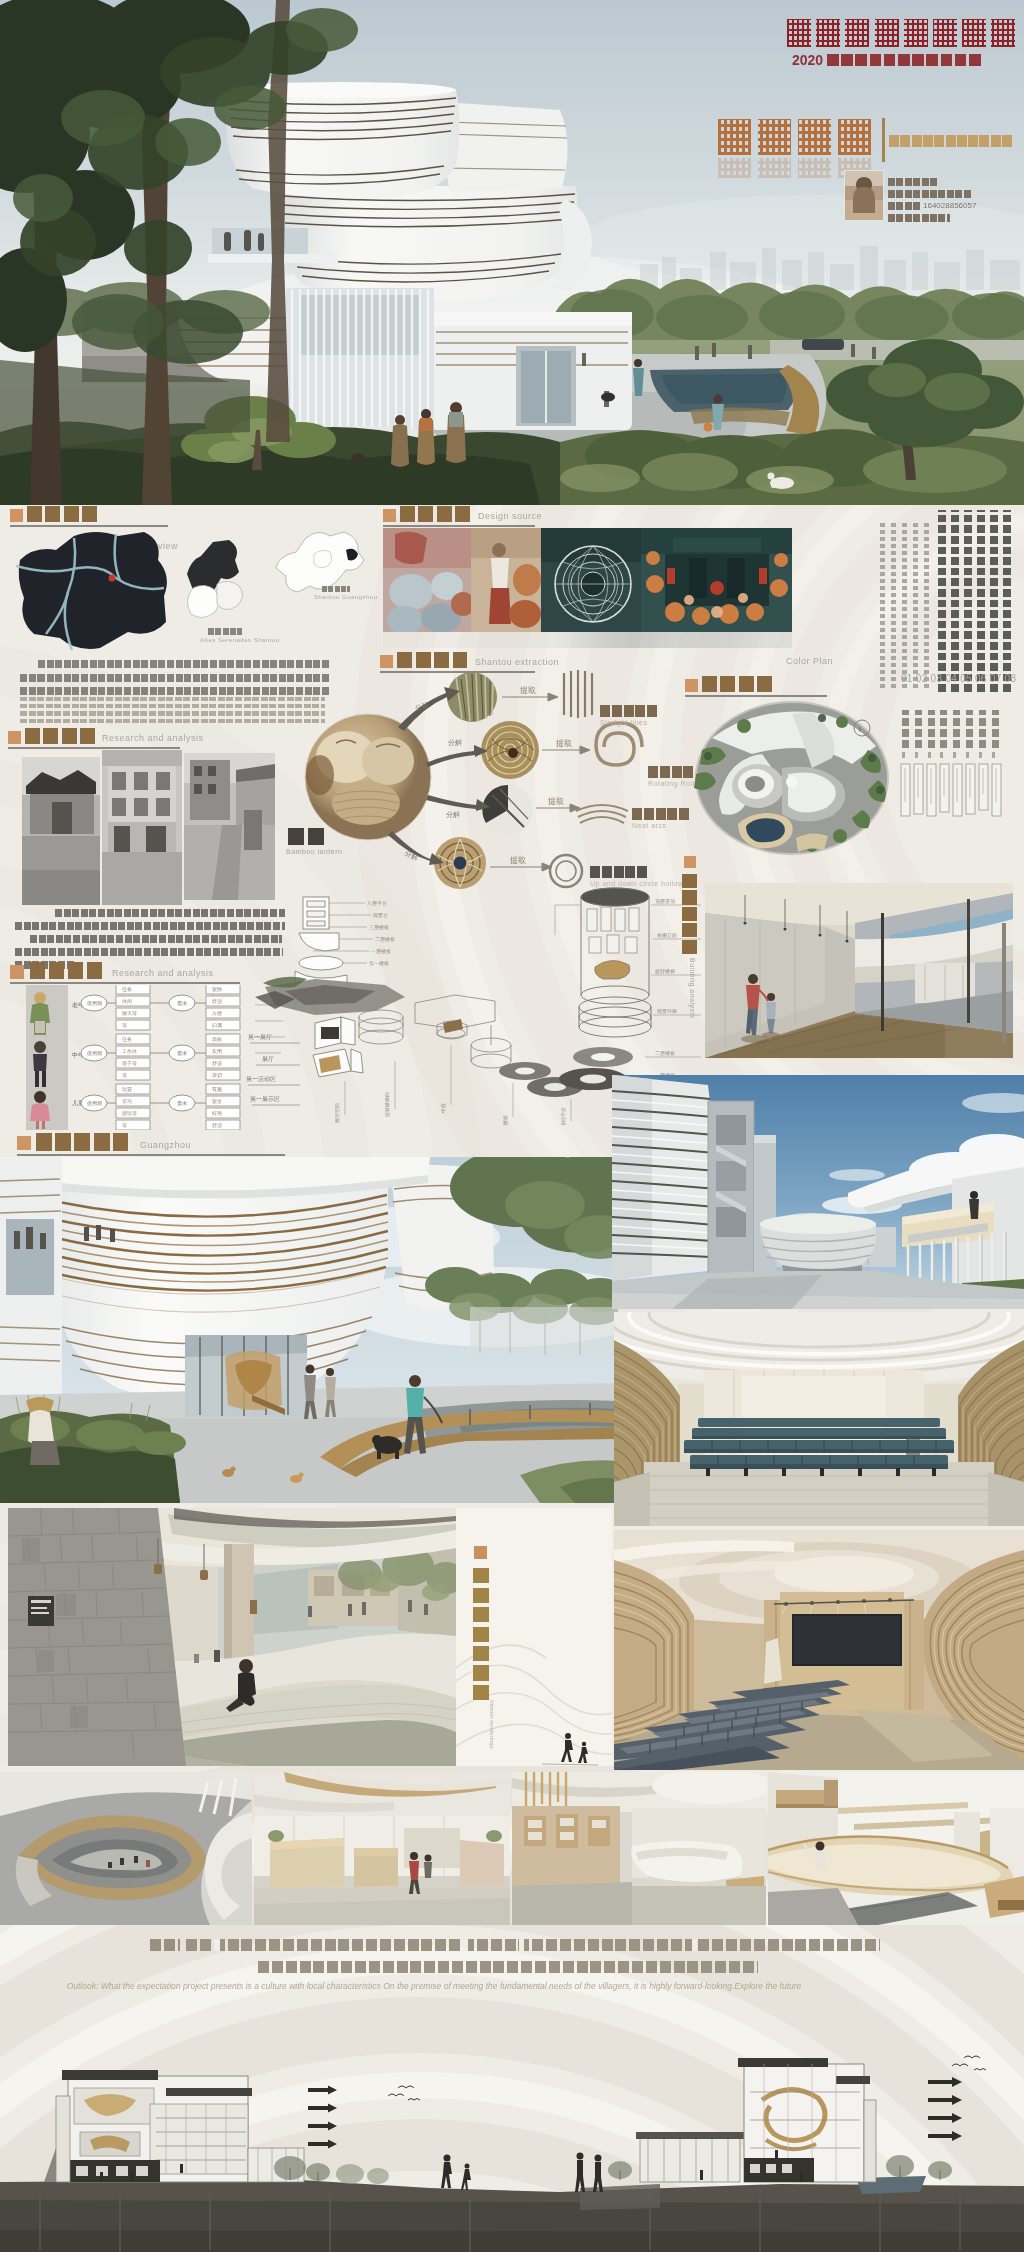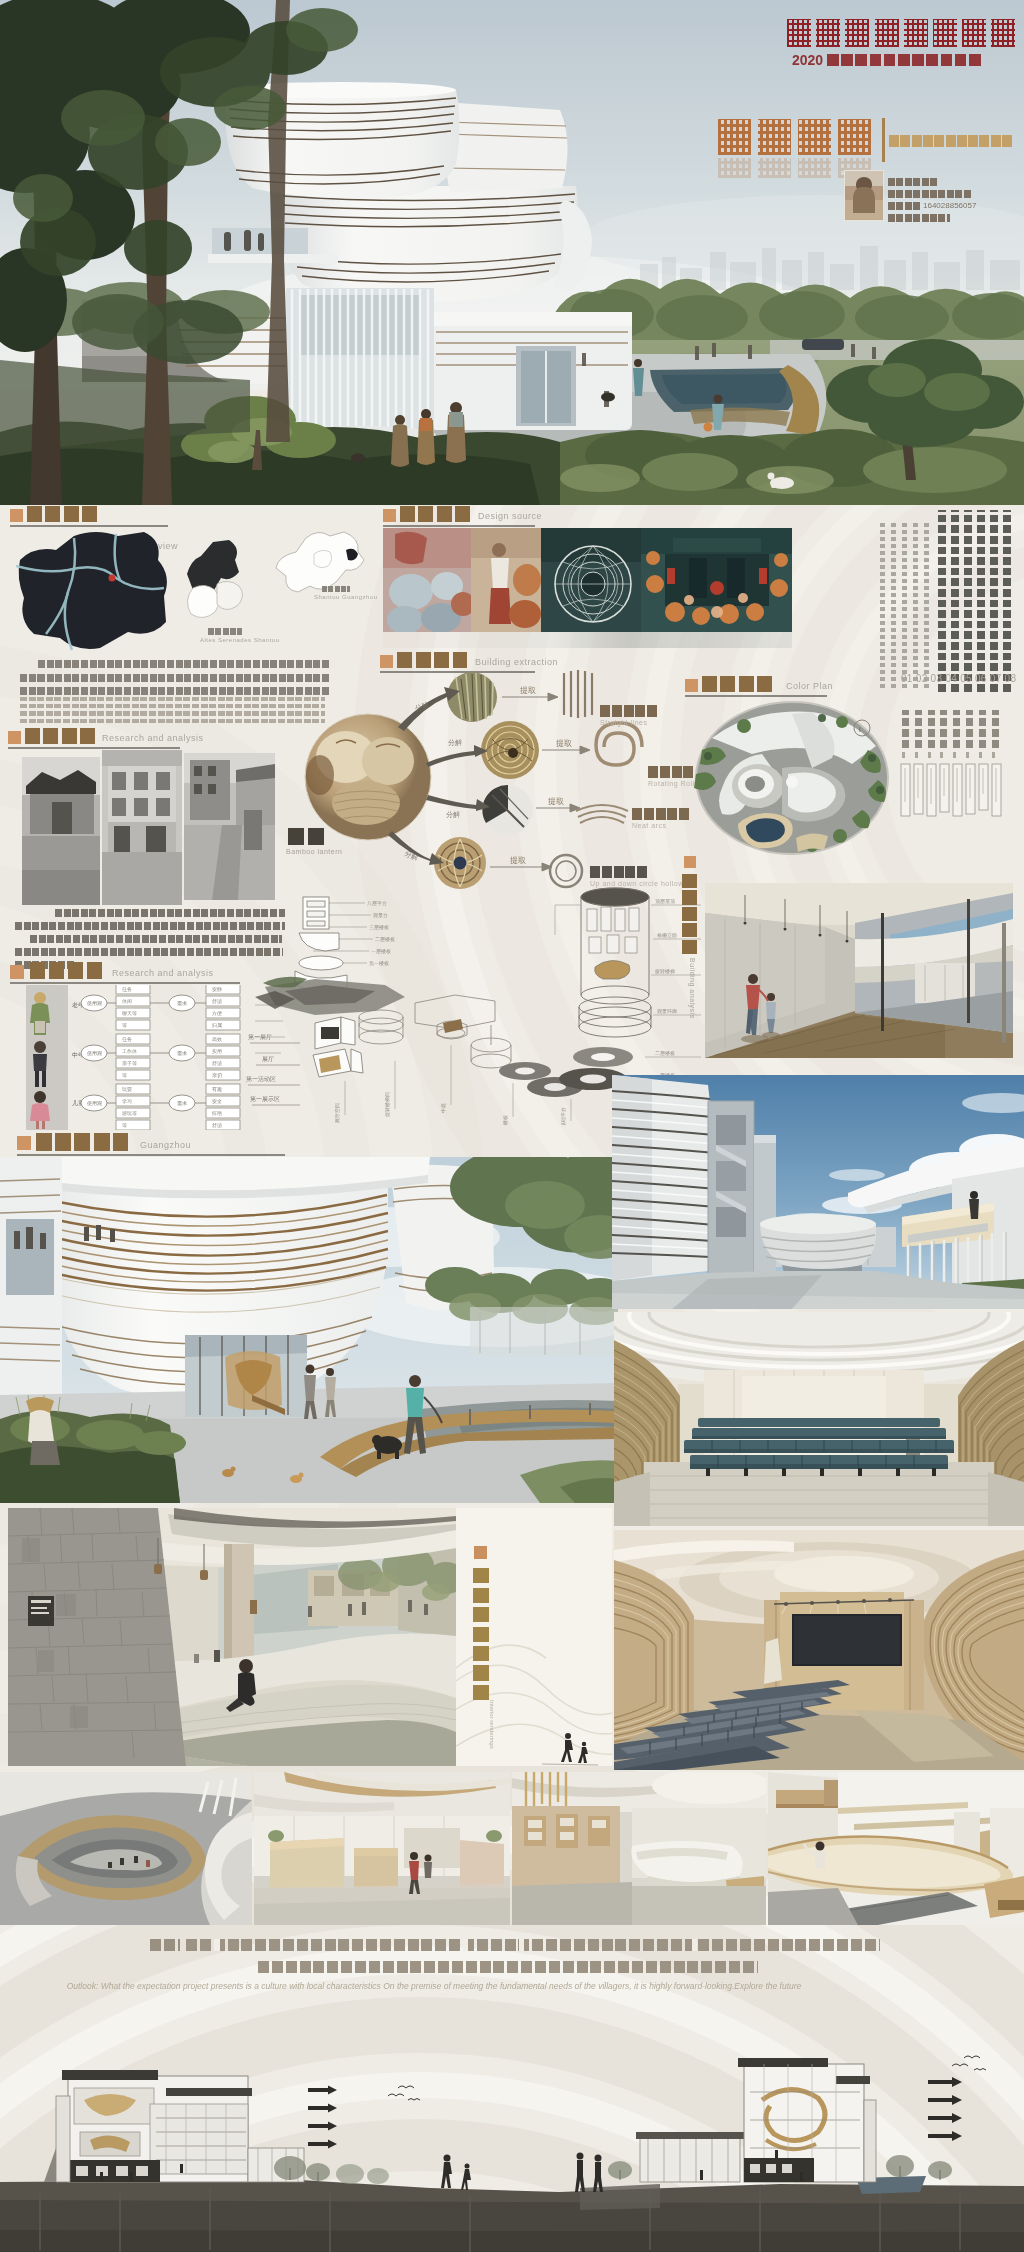--- a/index.html
+++ b/index.html
@@ -480,21 +480,21 @@
 </svg>
 </div>
 
 <div class="abs" style="left:383px;top:632px;width:409px;height:16px;background:linear-gradient(90deg,#cbb6ac33,#9aa89e33 40%,#3a4a4966 60%,#44585633);opacity:.5"></div>
 
 <div class="zhv" style="left:938px;top:510px;width:76px;height:182px;--c:#5d5d58;--h:7.5px;--sv:10.6px;--w:8px;--s:13px"></div>
 <div class="zhv" style="left:880px;top:520px;width:52px;height:168px;--c:#a8a7a0;--h:4.5px;--sv:7px;--w:5px;--s:11px"></div>
 
 <div class="sq" style="left:380px;top:655px;width:13px;height:13px"></div>
 <div class="zh" style="left:397px;top:652px;width:72px;height:16px;--c:#8a6b42;--w:15px;--s:18.5px"></div>
-<div class="en" style="left:475px;top:657px">Building extraction</div>
+<div class="en" style="left:475px;top:657px">Shantou extraction</div>
 <div class="hline" style="left:380px;top:671px;width:155px;opacity:.75"></div>
 
 <div class="abs" style="left:280px;top:645px;width:420px;height:255px">
 <svg width="420" height="255" viewBox="0 0 420 255">
 <defs>
 <radialGradient id="lan1" cx=".4" cy=".35">
             <stop offset="0" stop-color="#d8c5a4"></stop>
             <stop offset=".7" stop-color="#b99f78"></stop>
             <stop offset="1" stop-color="#8a7354"></stop>
           </radialGradient>
@@ -620,21 +620,21 @@
 <div class="zh" style="left:632px;top:808px;width:58px;height:12px;--c:#7c6950;--w:10px;--s:11.8px"></div>
 <div class="en" style="left:632px;top:822px;font-size:7px;color:#b8b2a6">Neat arcs</div>
 <div class="zh" style="left:590px;top:866px;width:58px;height:12px;--c:#58544c;--w:10px;--s:11.8px"></div>
 <div class="en" style="left:590px;top:880px;font-size:7px;color:#b8b2a6">Up and down circle hollow</div>
 
 <div class="zh" style="left:288px;top:828px;width:38px;height:17px;--c:#46423a;--w:16px;--s:20px"></div>
 <div class="en" style="left:286px;top:848px;font-size:7px;color:#a8a298">Bamboo lantern</div>
 
 <div class="sq" style="left:685px;top:679px;width:13px;height:13px"></div>
 <div class="zh" style="left:702px;top:676px;width:72px;height:16px;--c:#8a6b42;--w:15px;--s:18.5px"></div>
-<div class="en" style="left:786px;top:681px">Color Plan</div>
+<div class="en" style="left:786px;top:656px">Color Plan</div>
 <div class="hline" style="left:685px;top:695px;width:142px;opacity:.75"></div>
 
 <div class="abs" style="left:692px;top:698px;width:200px;height:168px">
 <svg width="200" height="168" viewBox="0 0 200 168">
 <ellipse cx="100" cy="80" rx="96" ry="76" fill="#9b9e98"></ellipse>
 <ellipse cx="100" cy="80" rx="96" ry="76" fill="none" stroke="#c6c4bc" stroke-width="2"></ellipse>
 <path d="M20 40 Q60 10 120 14 Q160 20 184 48 L160 66 Q120 40 60 56 Z" fill="#eceeec"></path>
 <path d="M120 14 Q150 40 140 60 L120 70 Q110 40 100 16 Z" fill="#dcdedc"></path>
 <path d="M30 90 Q40 60 70 56 L80 70 Q60 80 56 100 Q50 120 30 116 Q24 102 30 90 Z" fill="#e8eae8"></path>
 <ellipse cx="66" cy="88" rx="26" ry="22" fill="#c9c9c4"></ellipse>

